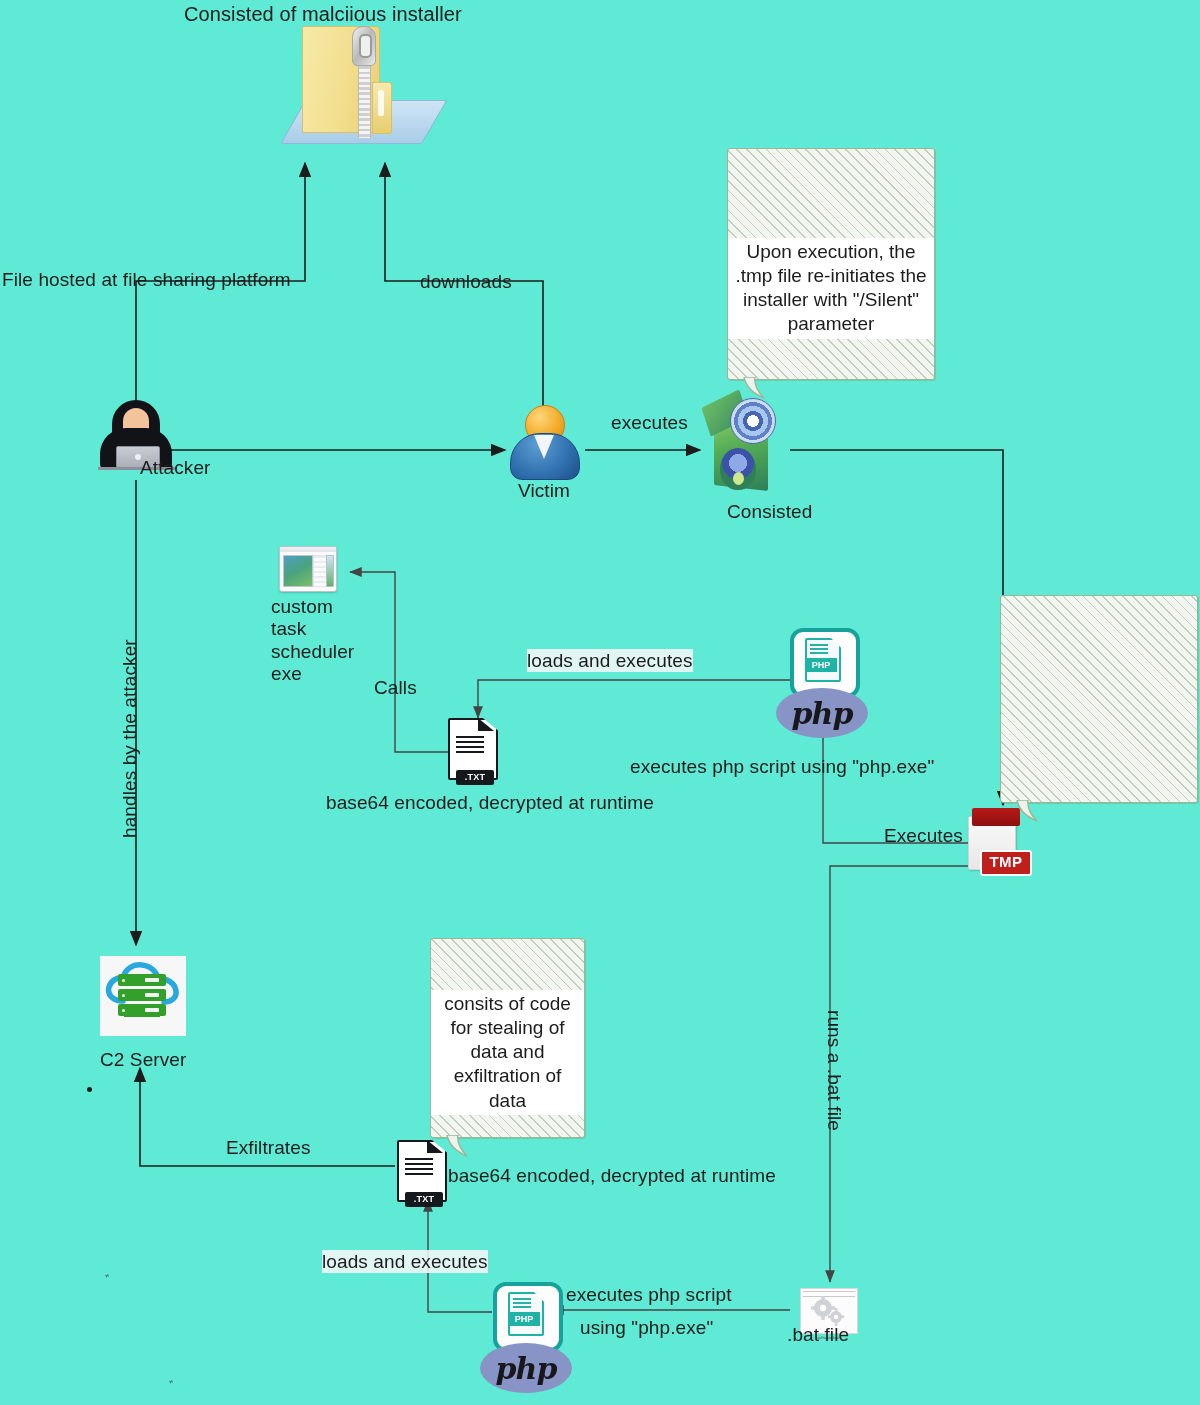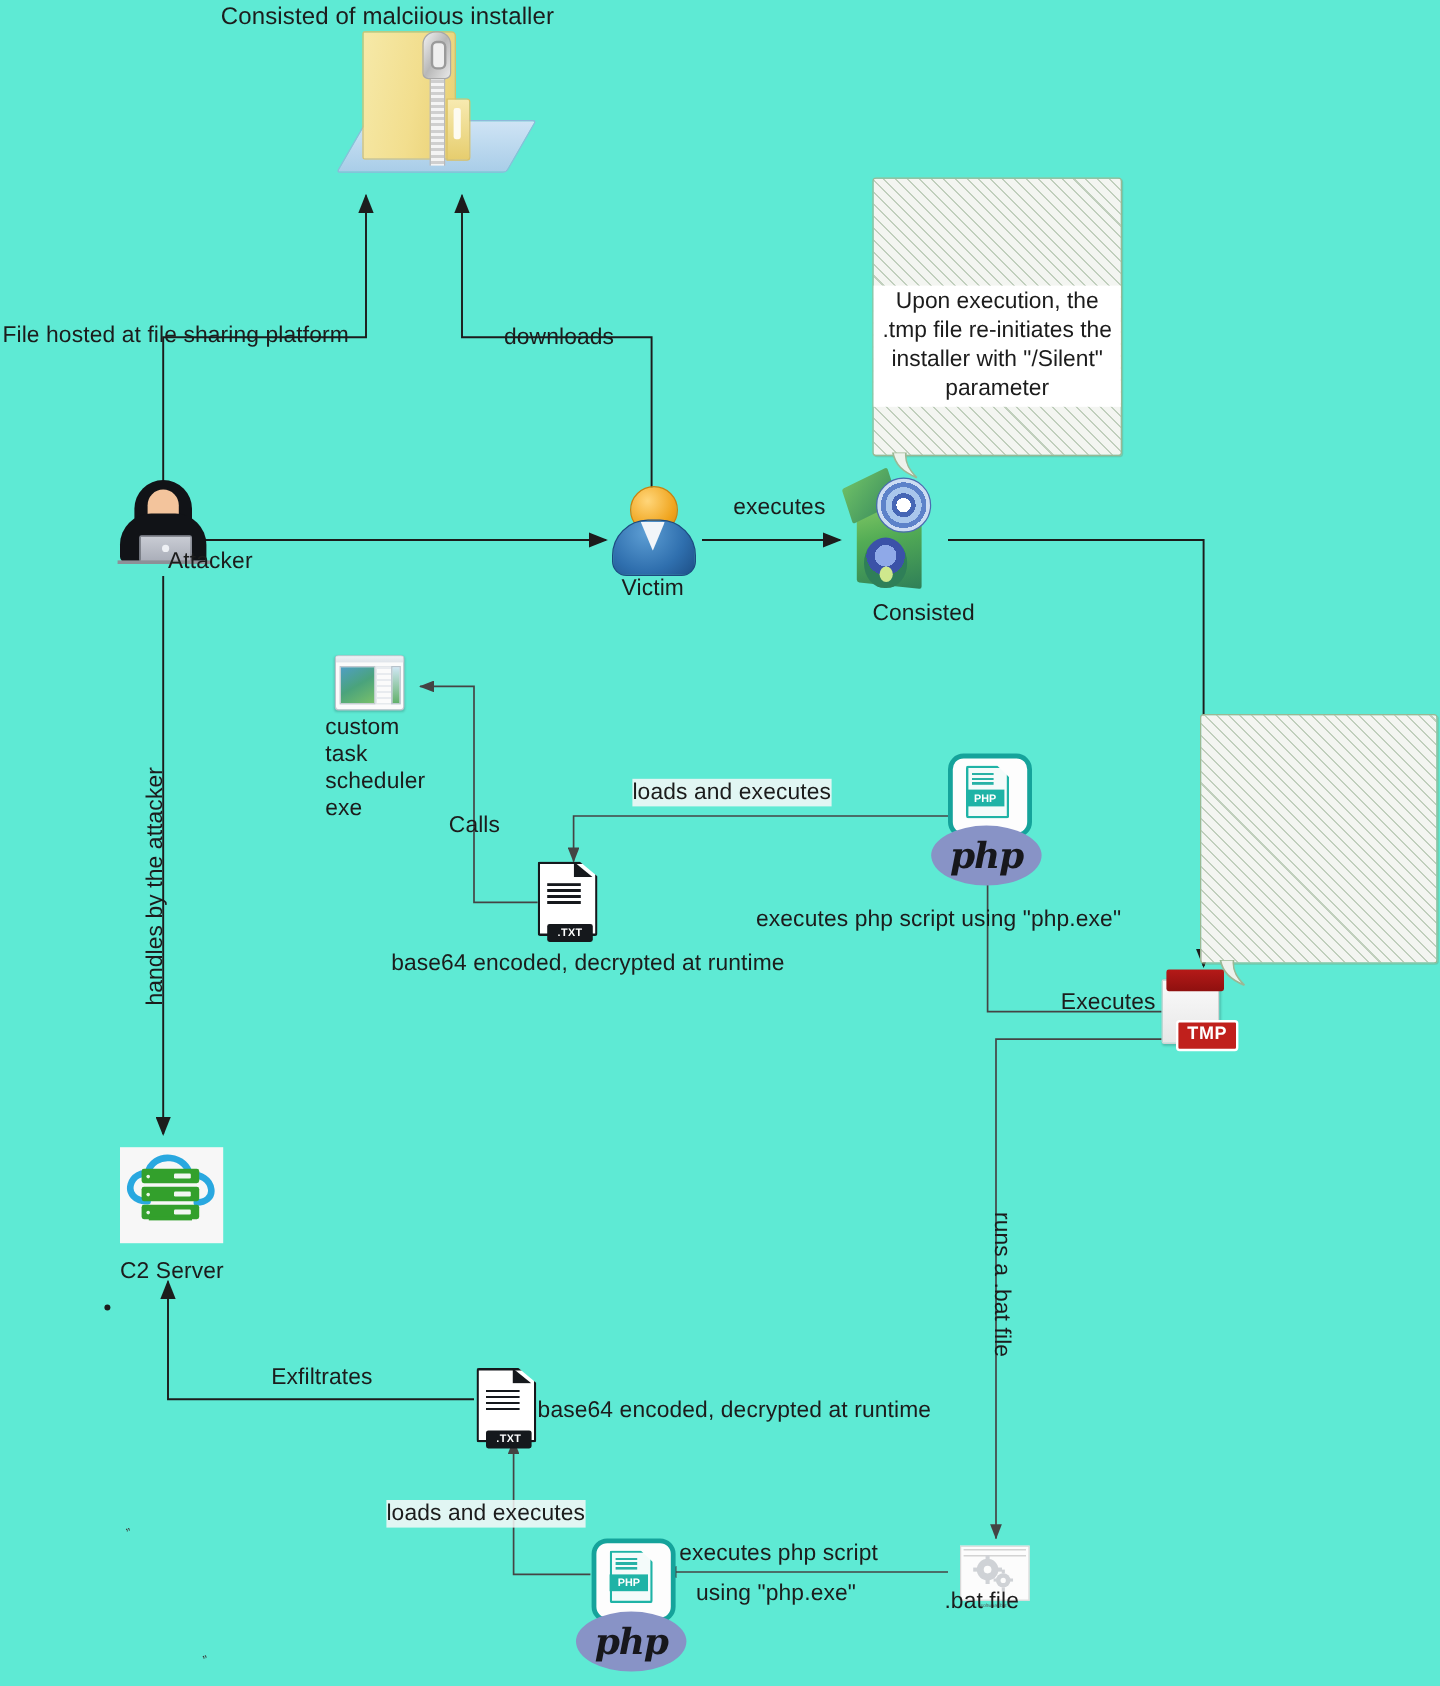--- a/index.html
+++ b/index.html
@@ -662,20 +662,26 @@
       <div class="c2-stem"></div>
       <div class="c2-stand"></div>
     </div>
   </div>
   <div class="lbl" style="left:100px; top:1048px;">C2 Server</div>
 
   <div class="dot-artifact" style="left:87px; top:1087px;"></div>
   <div class="tick-artifact" style="left:106px; top:1272px;">”</div>
   <div class="tick-artifact" style="left:170px; top:1378px;">”</div>
 
+  <div class="callout" style="left:430px; top:938px; width:155px; height:200px; padding-top:20px;">
+    <div class="note-text">consits of code for stealing of data and exfiltration of data</div>
+    <svg class="tail" viewBox="0 0 40 23">
+      <path d="M2,0 C4,10 10,16 22,21 C14,13 12,7 13,0 Z" fill="#eef2ec" stroke="#9bb894" stroke-width="1.4"></path>
+    </svg>
+  </div>
 
   <div class="icon-box" style="left:397px; top:1140px; width:48px; height:60px;">
     <div class="txt-page"></div>
     <div class="txt-fold"></div>
     <div class="txt-rules"></div>
     <div class="txt-badge">.TXT</div>
   </div>
   <div class="lbl" style="left:448px; top:1164px;">base64 encoded, decrypted at runtime</div>
 
   <div class="lbl" style="left:226px; top:1136px;">Exfiltrates</div>

